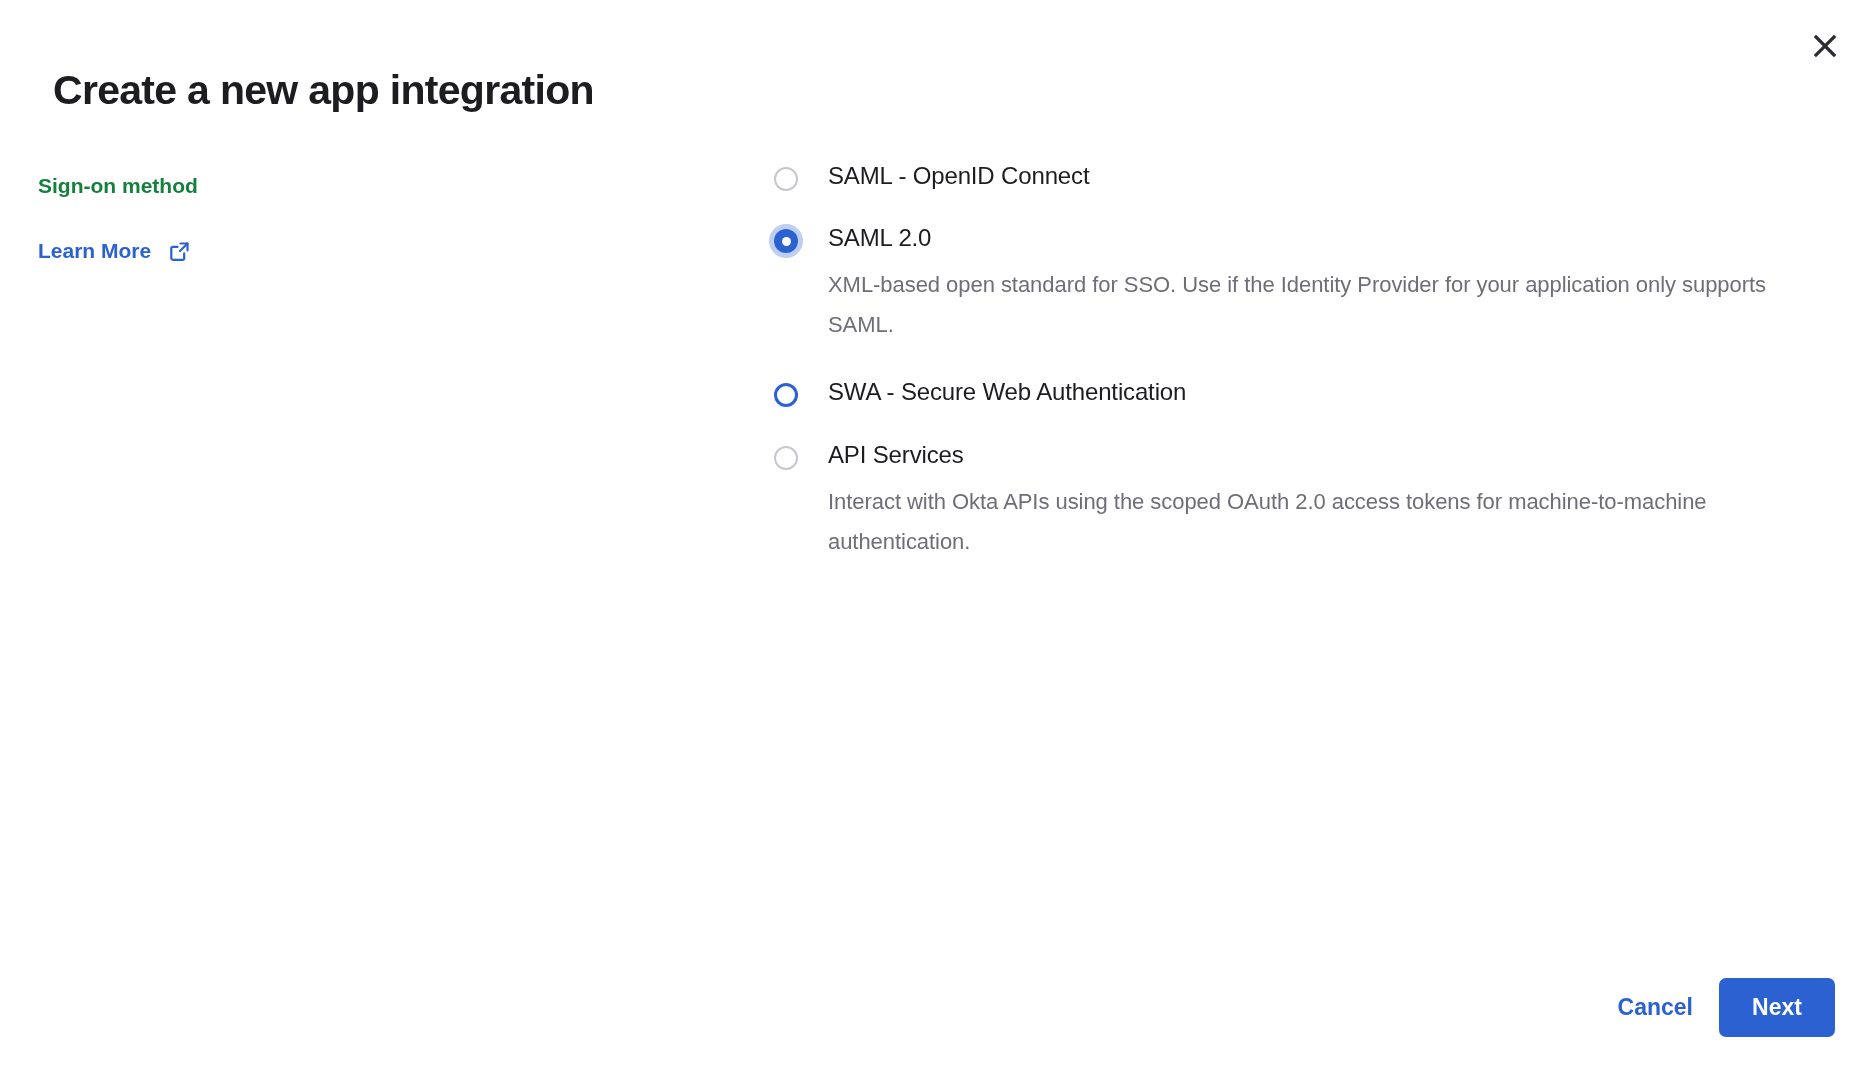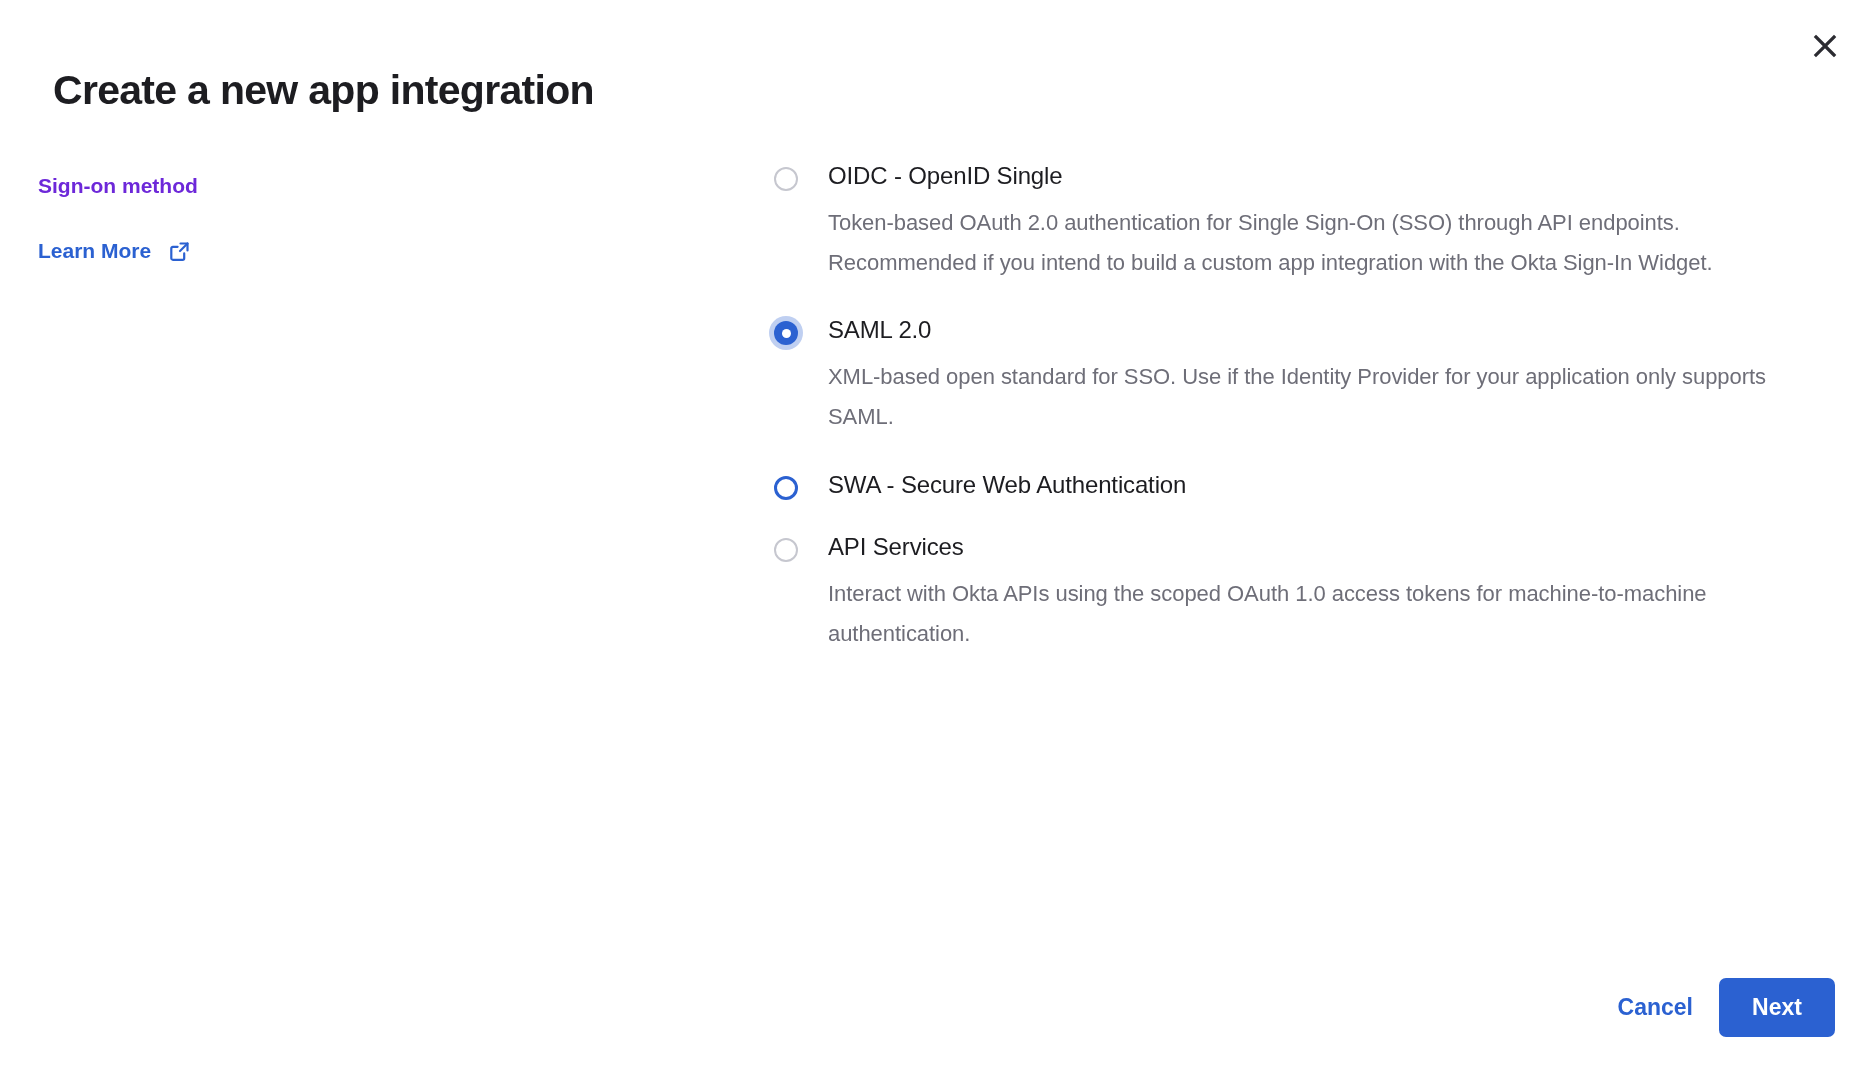--- a/index.html
+++ b/index.html
@@ -60,21 +60,21 @@
   .left-col {
     position: absolute;
     left: 38px;
     top: 12px;
     width: 620px;
   }
   .section-label {
     font-size: 21px;
     font-weight: 700;
     line-height: 1.3;
-    color: #6d28d9;
+    color: #15803d;
     margin: 0;
   }
   .learn-more {
     display: inline-flex;
     align-items: center;
     gap: 18px;
     margin-top: 40px;
     font-size: 21px;
     font-weight: 700;
     color: #2b61d1;
@@ -203,39 +203,38 @@
           <path d="M15.2 12.4 V17.2 a1.6 1.6 0 0 1 -1.6 1.6 H3.9 a1.6 1.6 0 0 1 -1.6 -1.6 V7.4 a1.6 1.6 0 0 1 1.6 -1.6 H8.6" stroke="#2b61d1" stroke-width="2.2" fill="none" stroke-linecap="round" stroke-linejoin="round"></path>
         </svg>
       </span>
     </a>
   </div>
 
   <div class="options">
 
     <div class="option-row">
       <span class="radio"></span>
-      <div class="option-label">OIDC - OpenID Single</div>
-      <div class="option-desc">Token-based OAuth 2.0 authentication for Single Sign-On (SSO) through API endpoints. Recommended if you intend to build a custom app integration with the Okta Sign-In Widget.</div>
+      <div class="option-label">SAML - OpenID Connect</div>
     </div>
 
     <div class="option-row">
       <span class="radio checked"></span>
       <div class="option-label">SAML 2.0</div>
       <div class="option-desc">XML-based open standard for SSO. Use if the Identity Provider for your application only supports SAML.</div>
     </div>
 
     <div class="option-row">
       <span class="radio outlined"></span>
       <div class="option-label">SWA - Secure Web Authentication</div>
     </div>
 
     <div class="option-row">
       <span class="radio"></span>
       <div class="option-label">API Services</div>
-      <div class="option-desc">Interact with Okta APIs using the scoped OAuth 1.0 access tokens for machine-to-machine authentication.</div>
+      <div class="option-desc">Interact with Okta APIs using the scoped OAuth 2.0 access tokens for machine-to-machine authentication.</div>
     </div>
 
   </div>
 </div>
 
 <div class="footer">
   <button class="btn-cancel">Cancel</button>
   <button class="btn-next">Next</button>
 </div>
 

